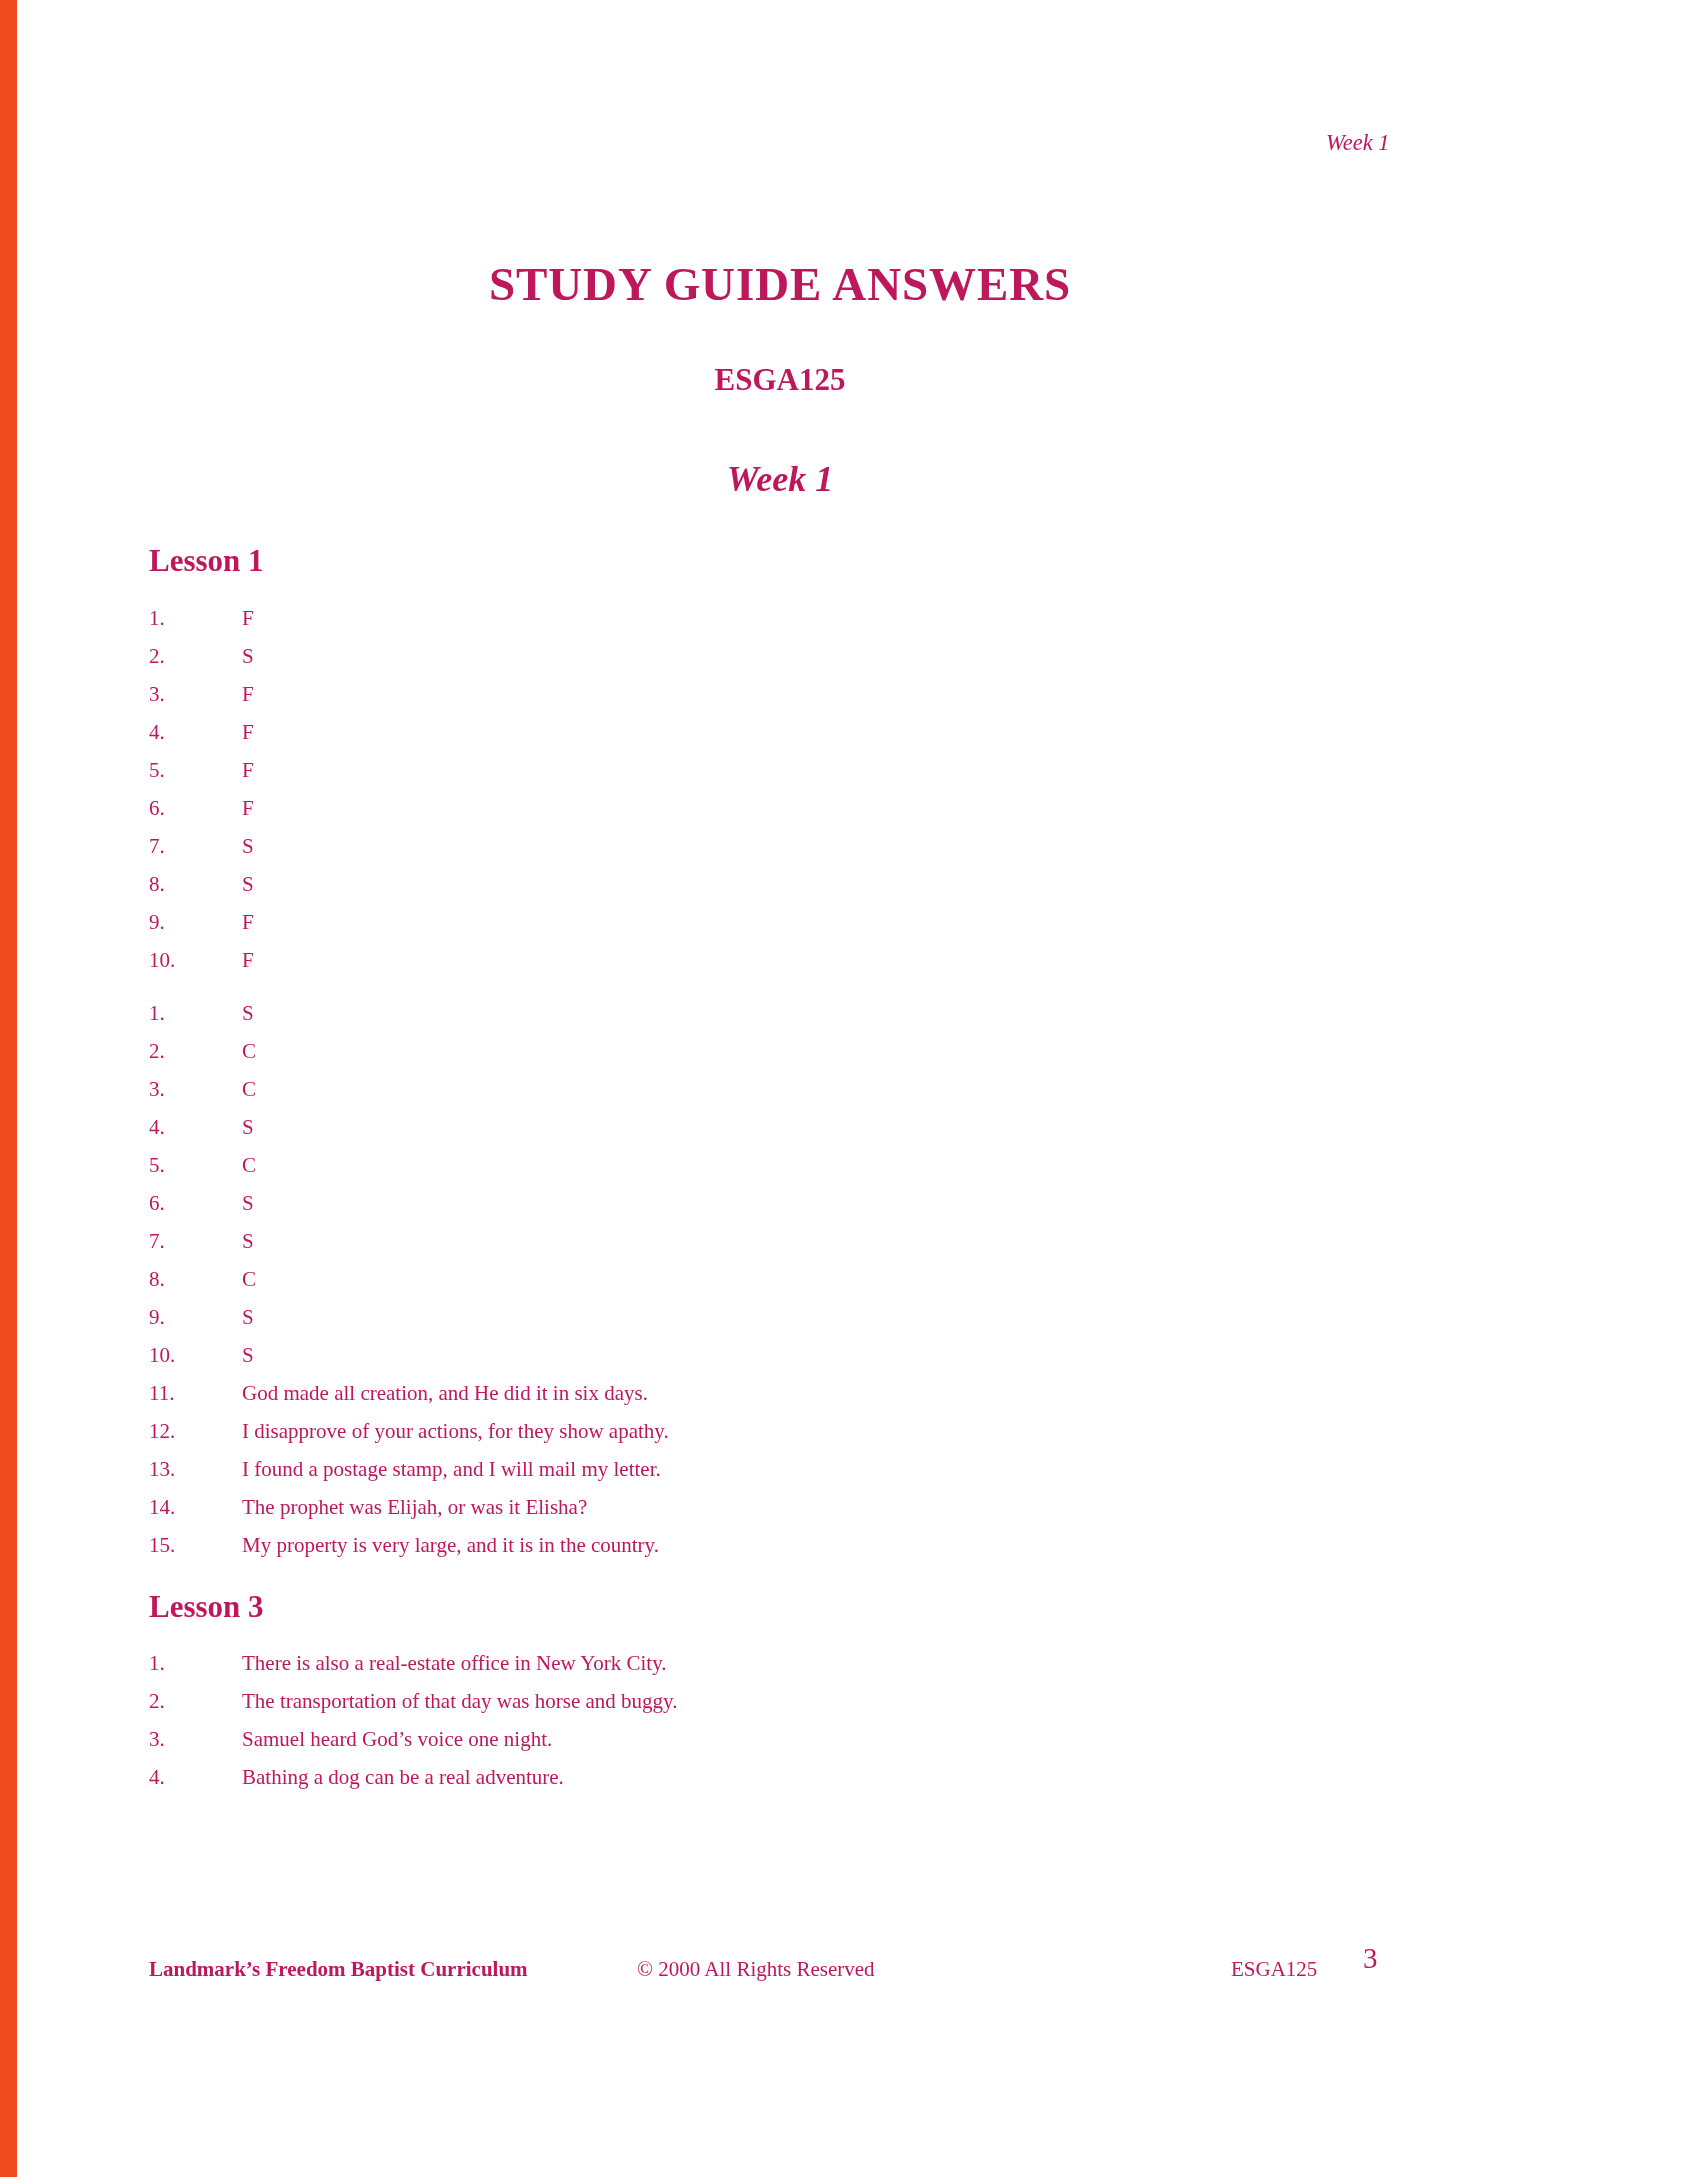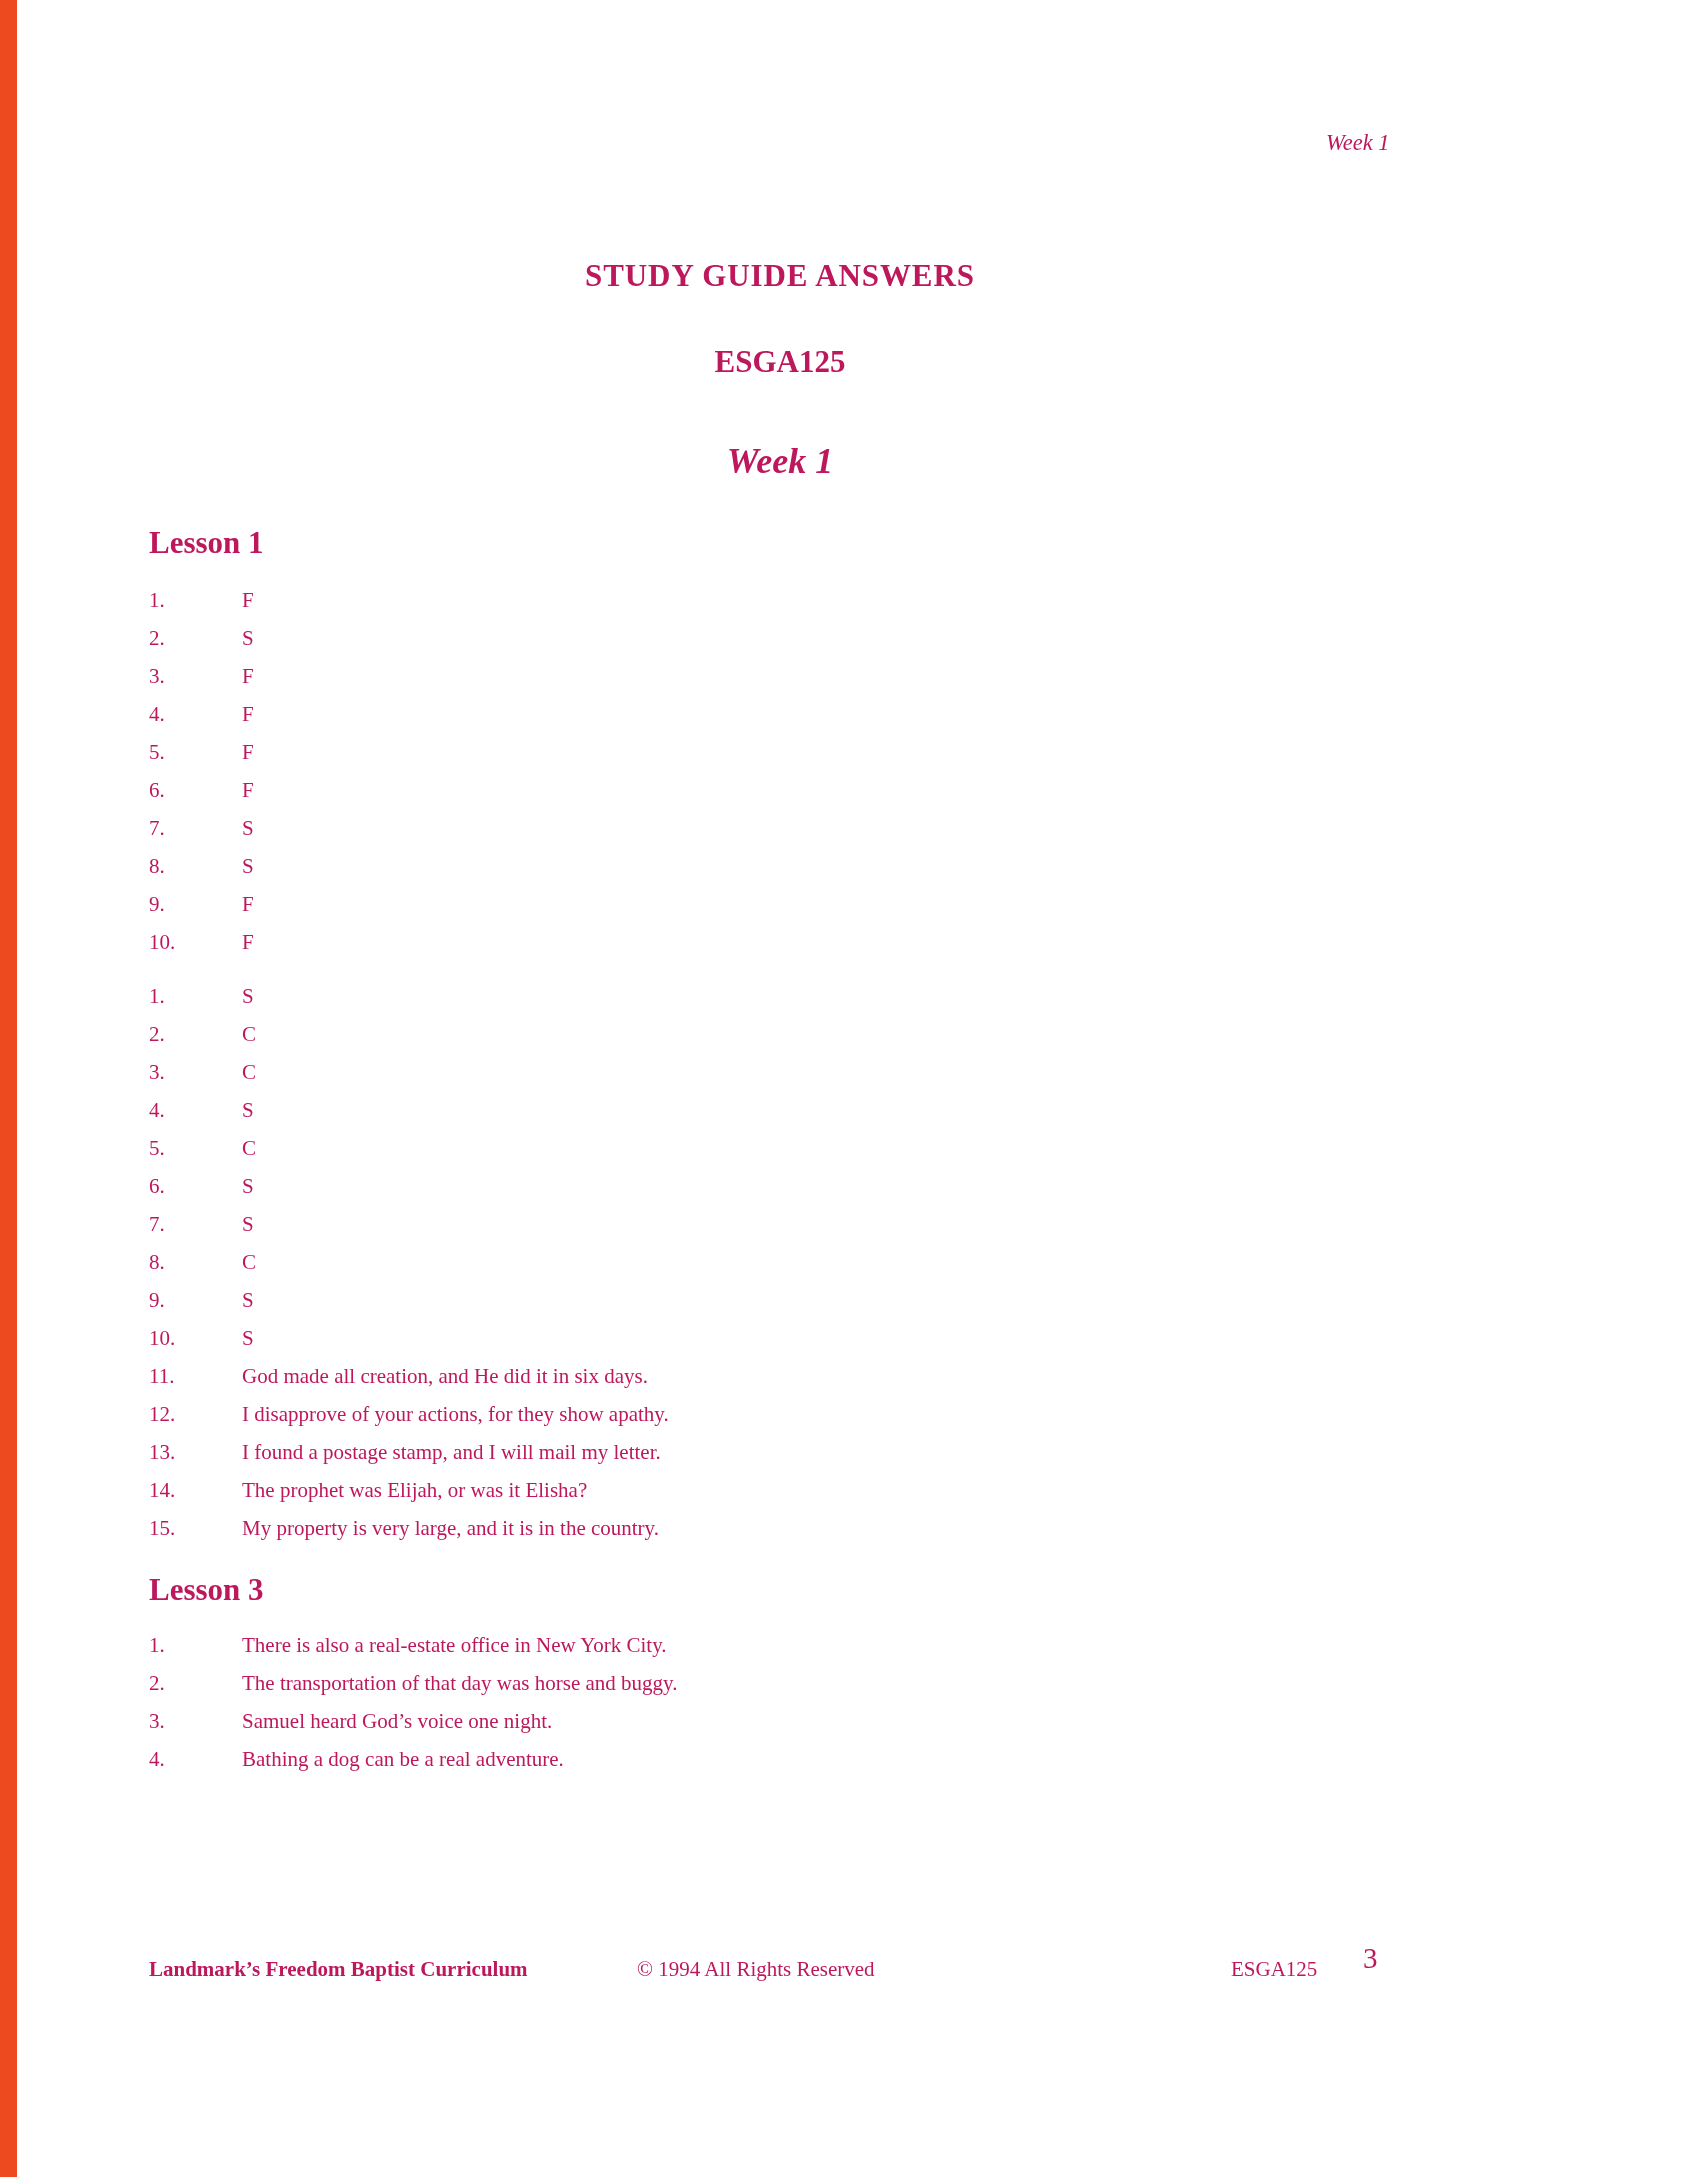--- a/index.html
+++ b/index.html
@@ -15,21 +15,21 @@
     position:absolute;left:0;top:0;width:17.3px;height:100%;
     background:#ed4a1f;
   }
   .running-head{
     position:absolute;left:1326px;top:130px;
     font-style:italic;font-size:22.5px;white-space:nowrap;
   }
   .content{position:absolute;left:149px;top:0;width:1262px;}
   .doc-title{
     margin:259px 0 0 0;text-align:center;
-    font-size:31px;font-weight:bold;line-height:1.1;
+    font-size:47px;font-weight:bold;line-height:1.1;
     letter-spacing:0.9px;white-space:nowrap;
   }
   .doc-code{
     margin:51px 0 0 0;text-align:center;
     font-size:31px;font-weight:bold;line-height:35px;
   }
   .week-heading{
     margin:62px 0 0 0;text-align:center;
     font-size:36px;font-weight:bold;font-style:italic;line-height:40px;
   }
@@ -120,18 +120,18 @@
     <ol class="answers l3">
         <li><span class="num">1.</span><span class="val">There is also a real-estate office in New York City.</span></li>
         <li><span class="num">2.</span><span class="val">The transportation of that day was horse and buggy.</span></li>
         <li><span class="num">3.</span><span class="val">Samuel heard God’s voice one night.</span></li>
         <li><span class="num">4.</span><span class="val">Bathing a dog can be a real adventure.</span></li>
       </ol>
 
   </div>
 
   <div class="footer-left">Landmark’s Freedom Baptist Curriculum</div>
-  <div class="footer-center">© 1994 All Rights Reserved</div>
+  <div class="footer-center">© 2000 All Rights Reserved</div>
   <div class="footer-code">ESGA125</div>
   <div class="footer-page">3</div>
 
 </div>
 
 
 </body></html>

